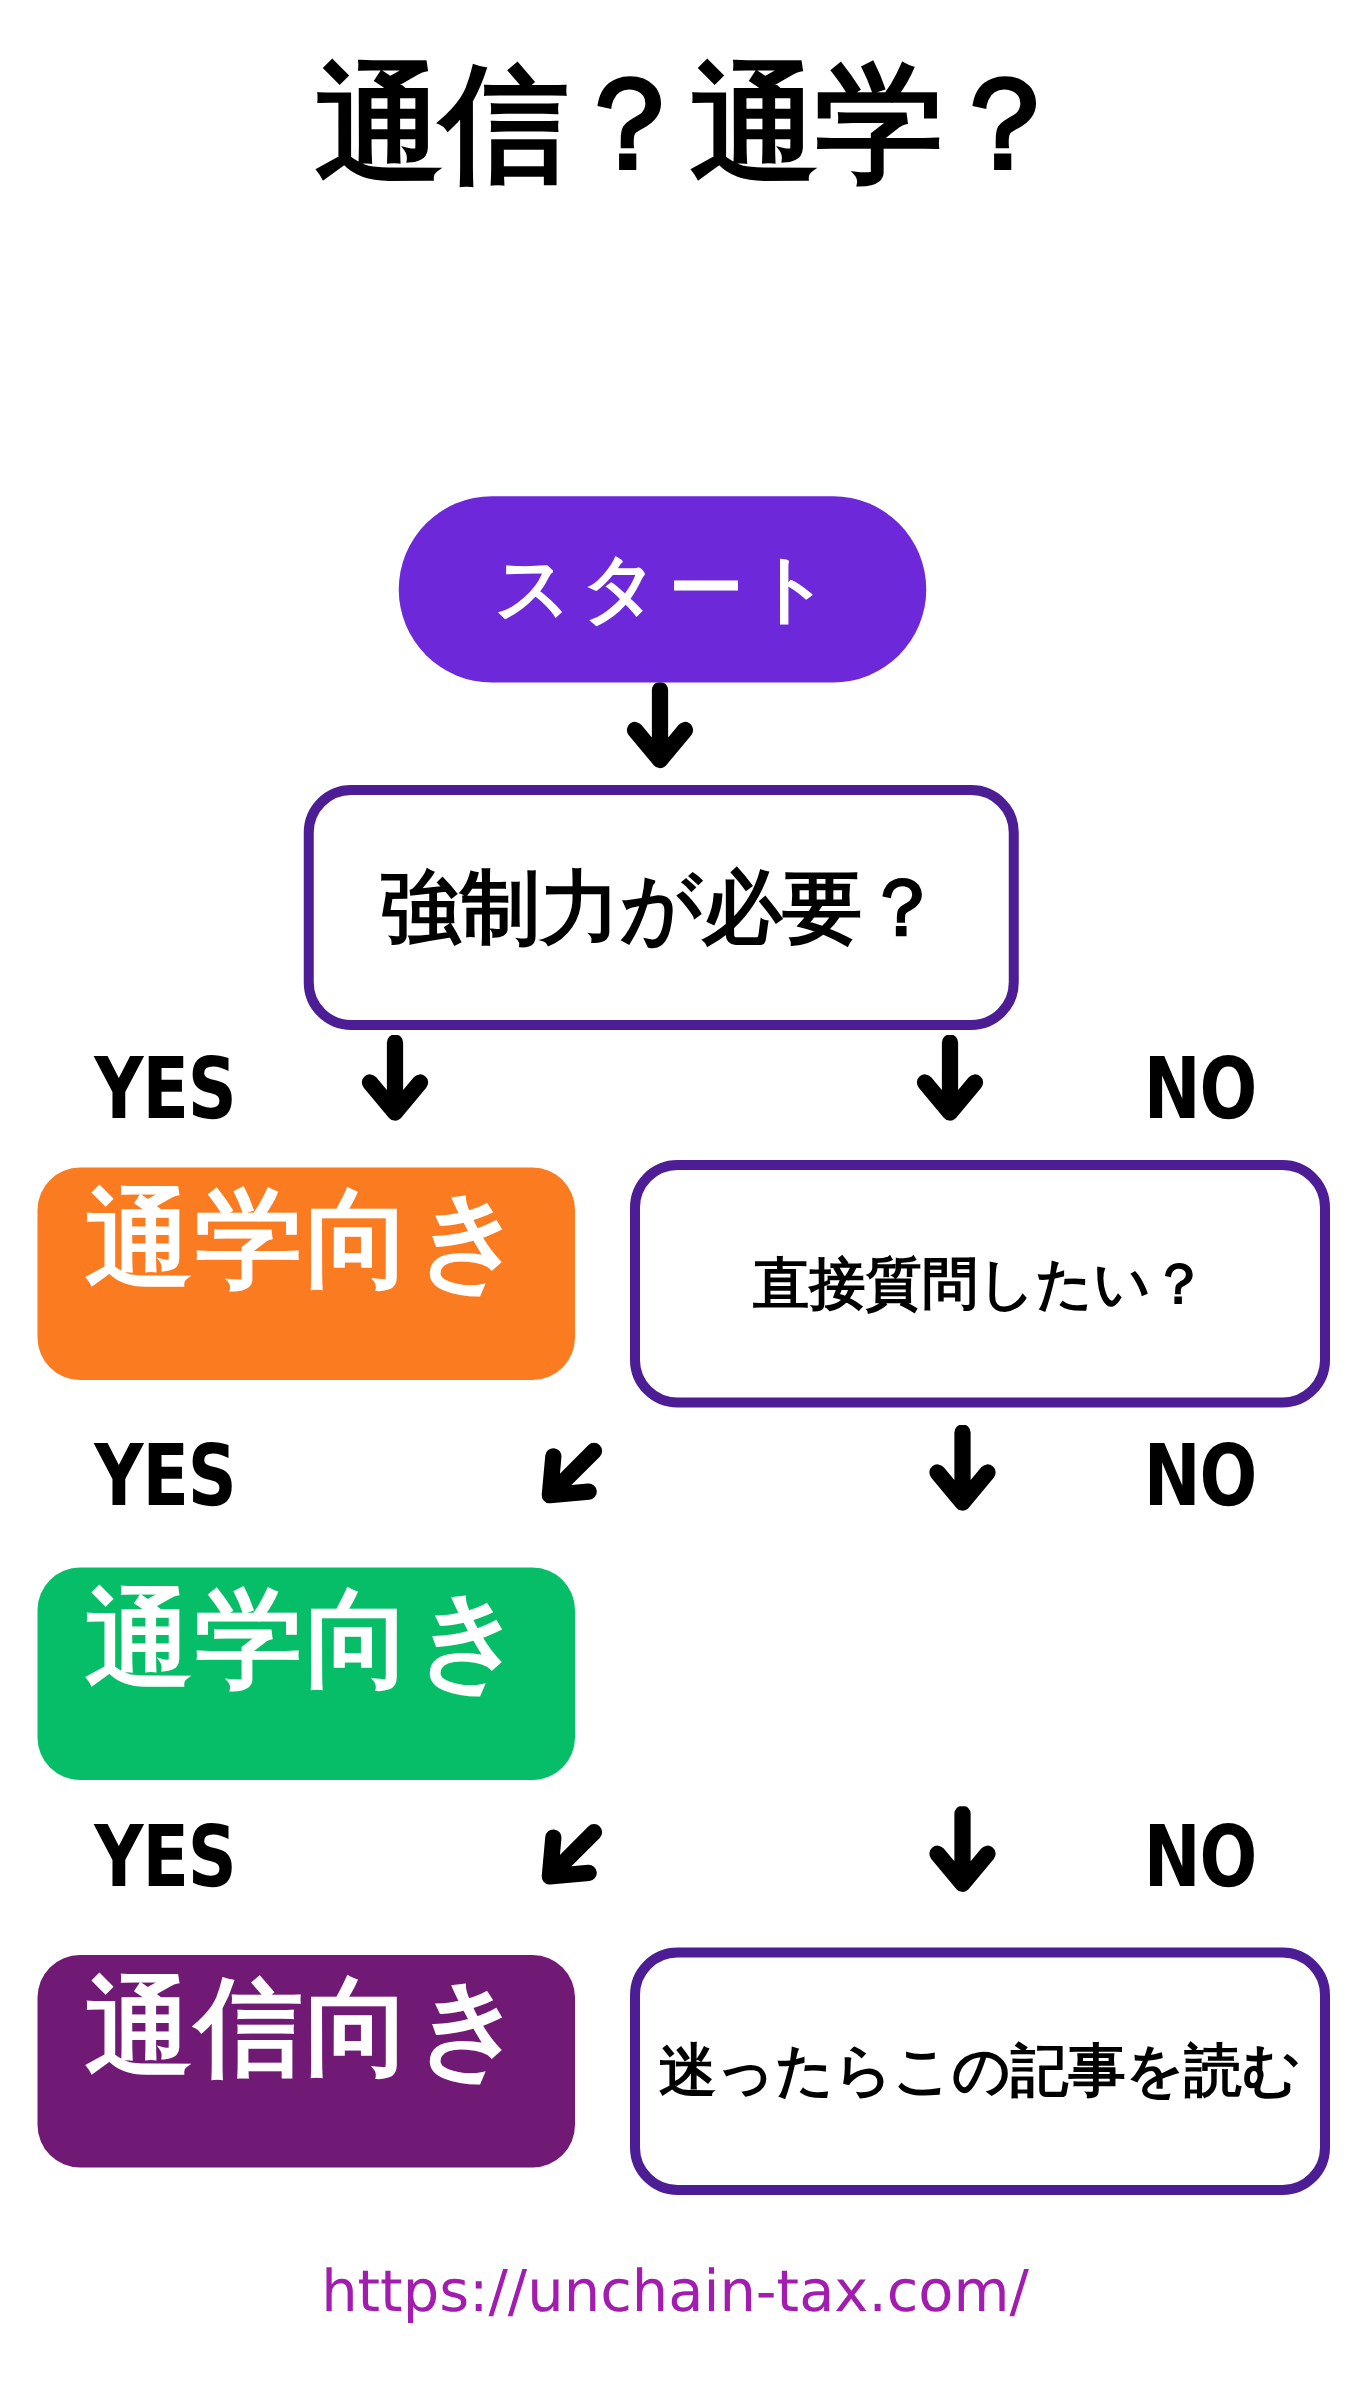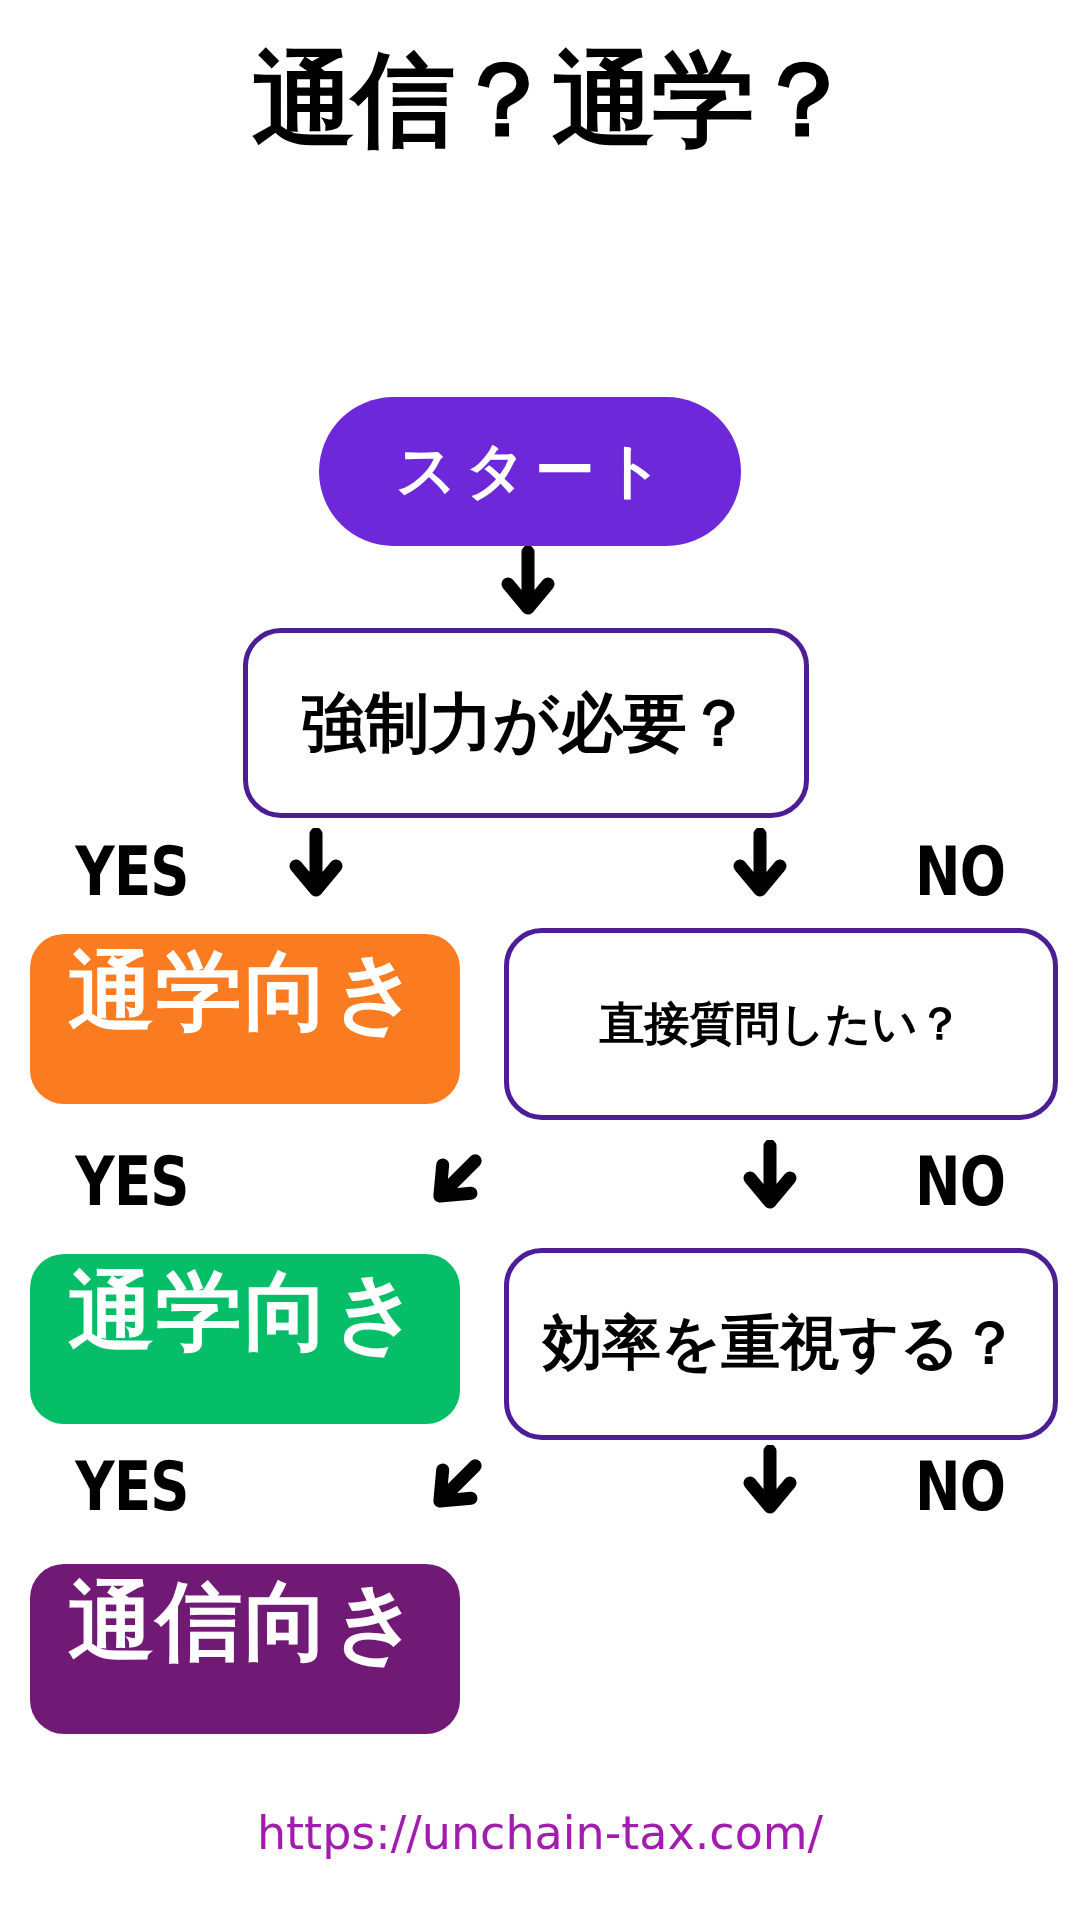--- a/index.html
+++ b/index.html
@@ -11,21 +11,21 @@
   .title{
     position:absolute;top:28px;left:0;width:100%;text-align:center;
     font-weight:900;font-size:103px;line-height:1.38;letter-spacing:-3px;margin-left:12px;
   }
   .start-pill{
     position:absolute;left:319px;top:397px;width:422px;height:149px;
     border-radius:80px;display:flex;align-items:center;justify-content:center;
     color:#fff;font-weight:900;font-size:60px;letter-spacing:8px;text-indent:8px;
   }
   .qbox{
-    position:absolute;background:#fff;border:5px solid #4c1d95;border-radius:38px;
+    position:absolute;background:#fff;border:8px solid #4c1d95;border-radius:38px;
     display:flex;align-items:center;justify-content:center;
     font-weight:900;color:#000;text-align:center;white-space:nowrap;
   }
   .qbox.q1{left:243px;top:628px;width:556px;height:180px;font-size:64px;}
   .qbox.q2{left:504px;top:928px;width:544px;height:182px;font-size:45px;}
   .qbox.q3{left:504px;top:1248px;width:544px;height:182px;font-size:59px;}
   .qbox.qf{left:504px;top:1558px;width:544px;height:182px;font-size:46px;}
   .result{
     position:absolute;left:30px;width:430px;height:170px;border-radius:34px;
     display:flex;align-items:flex-start;justify-content:center;
@@ -111,36 +111,36 @@
   <div class="arrow a2-down">
     <svg viewBox="0 0 60 84">
         <path d="M30 6 L30 56 M10 38 L30 62 L50 38" fill="none" stroke="#000" stroke-width="13" stroke-linecap="round" stroke-linejoin="round"></path>
       </svg>
   </div>
   <div class="branch-label no row2">NO</div>
 
   <div class="result r2" style="background: rgb(6, 190, 104);">
     <span>通学向き</span>
   </div>
-  <div class="qbox q3">
-    <span>効率を重視する？</span>
-  </div>
 
   <div class="branch-label yes row3">YES</div>
   <div class="arrow diag a3-diag">
     <svg viewBox="0 0 60 84">
         <path d="M30 12 L30 56 M10 38 L30 62 L50 38" fill="none" stroke="#000" stroke-width="13" stroke-linecap="round" stroke-linejoin="round"></path>
       </svg>
   </div>
   <div class="arrow a3-down">
     <svg viewBox="0 0 60 84">
         <path d="M30 6 L30 56 M10 38 L30 62 L50 38" fill="none" stroke="#000" stroke-width="13" stroke-linecap="round" stroke-linejoin="round"></path>
       </svg>
   </div>
   <div class="branch-label no row3">NO</div>
 
   <div class="result r3" style="background: #701a75;">
     <span>通信向き</span>
   </div>
+  <div class="qbox qf">
+    <span>迷ったらこの記事を読む</span>
+  </div>
 
   <div class="footer-url">https://unchain-tax.com/</div>
 
 </div>
 
 </body></html>

